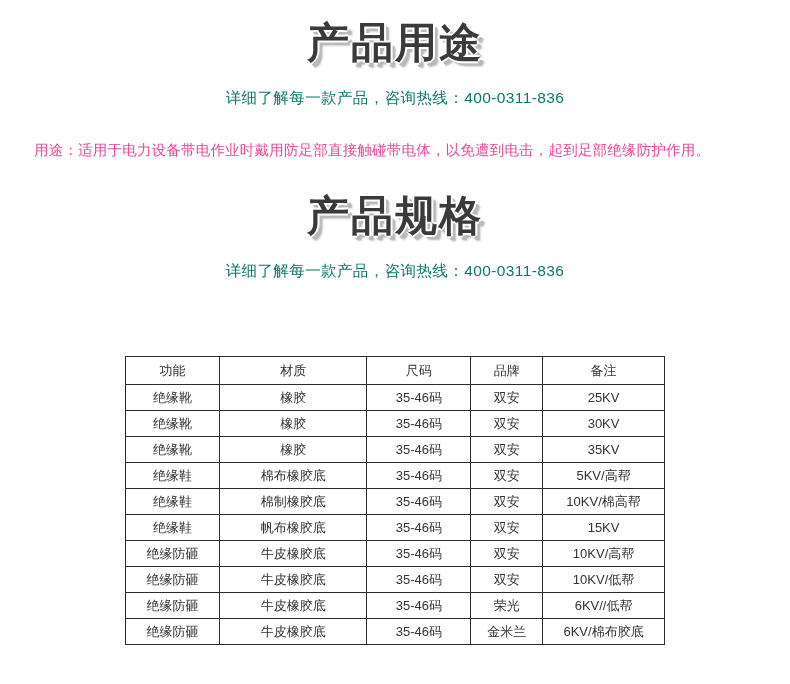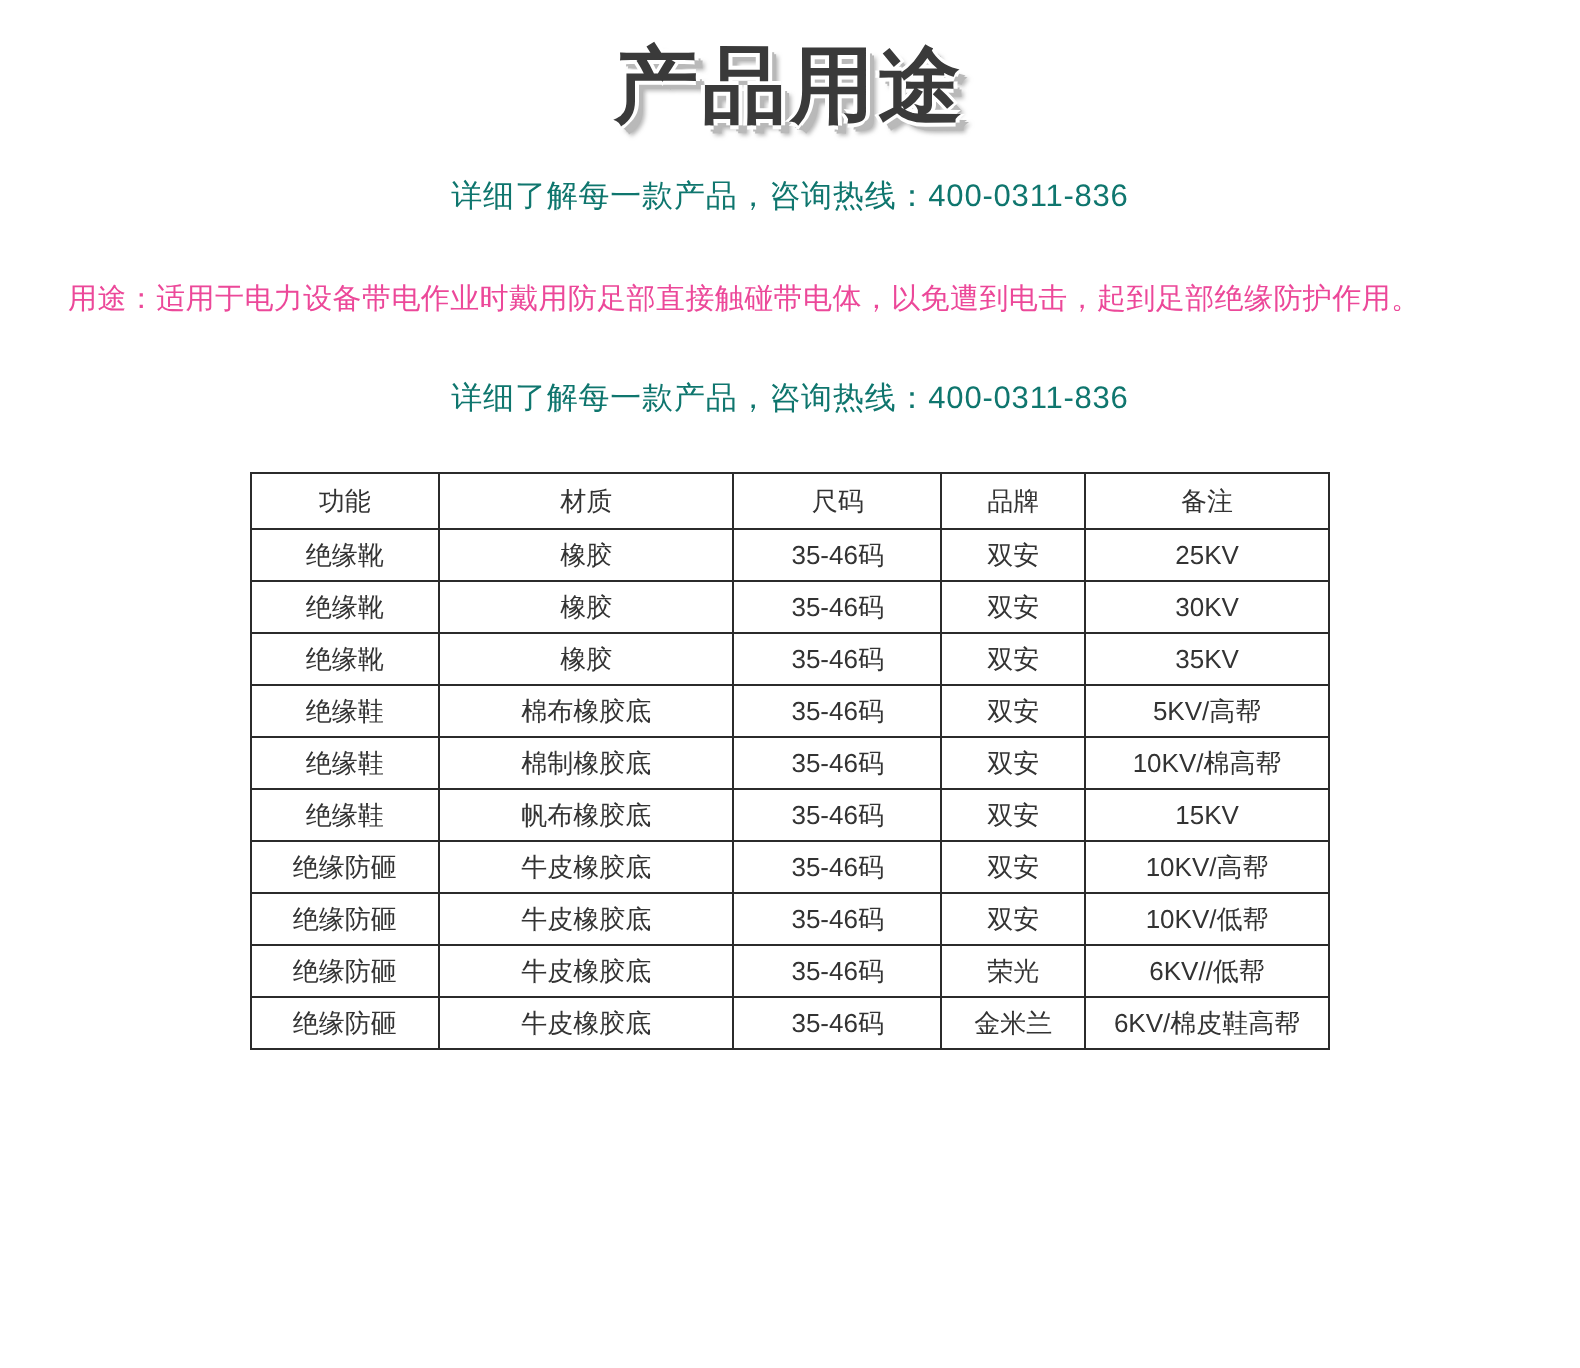--- a/index.html
+++ b/index.html
@@ -61,20 +61,21 @@
   .table-wrap {
     margin-top: 26px;
     display: flex;
     justify-content: center;
   }
   table.spec {
     border-collapse: collapse;
     width: 540px;
     font-size: 13px;
     color: #333333;
+    margin-top: 48px;
   }
   table.spec th, table.spec td {
     border: 1px solid #2b2b2b;
     height: 25px;
     text-align: center;
     vertical-align: middle;
     padding: 0 2px;
     font-weight: normal;
     white-space: nowrap;
   }
@@ -89,20 +90,21 @@
 <body>
 
 <div class="page">
 
   <div class="section-title title-1">产品用途</div>
 
   <div class="hotline">详细了解每一款产品，咨询热线：400-0311-836</div>
 
   <div class="usage">用途：适用于电力设备带电作业时戴用防足部直接触碰带电体，以免遭到电击，起到足部绝缘防护作用。</div>
 
+  <div class="section-title title-2">产品规格</div>
 
   <div class="hotline">详细了解每一款产品，咨询热线：400-0311-836</div>
 
   <div class="table-wrap">
     <table class="spec">
       <colgroup>
         <col class="c1">
           <col class="c2">
           <col class="c3">
           <col class="c4">
@@ -179,19 +181,19 @@
             <td>牛皮橡胶底</td>
             <td>35-46码</td>
             <td>荣光</td>
             <td>6KV//低帮</td>
           </tr>
           <tr>
             <td>绝缘防砸</td>
             <td>牛皮橡胶底</td>
             <td>35-46码</td>
             <td>金米兰</td>
-            <td>6KV/棉皮鞋高帮</td>
+            <td>6KV/棉布胶底</td>
           </tr>
         </tbody>
     </table>
   </div>
 
 </div>
 
 </body></html>

